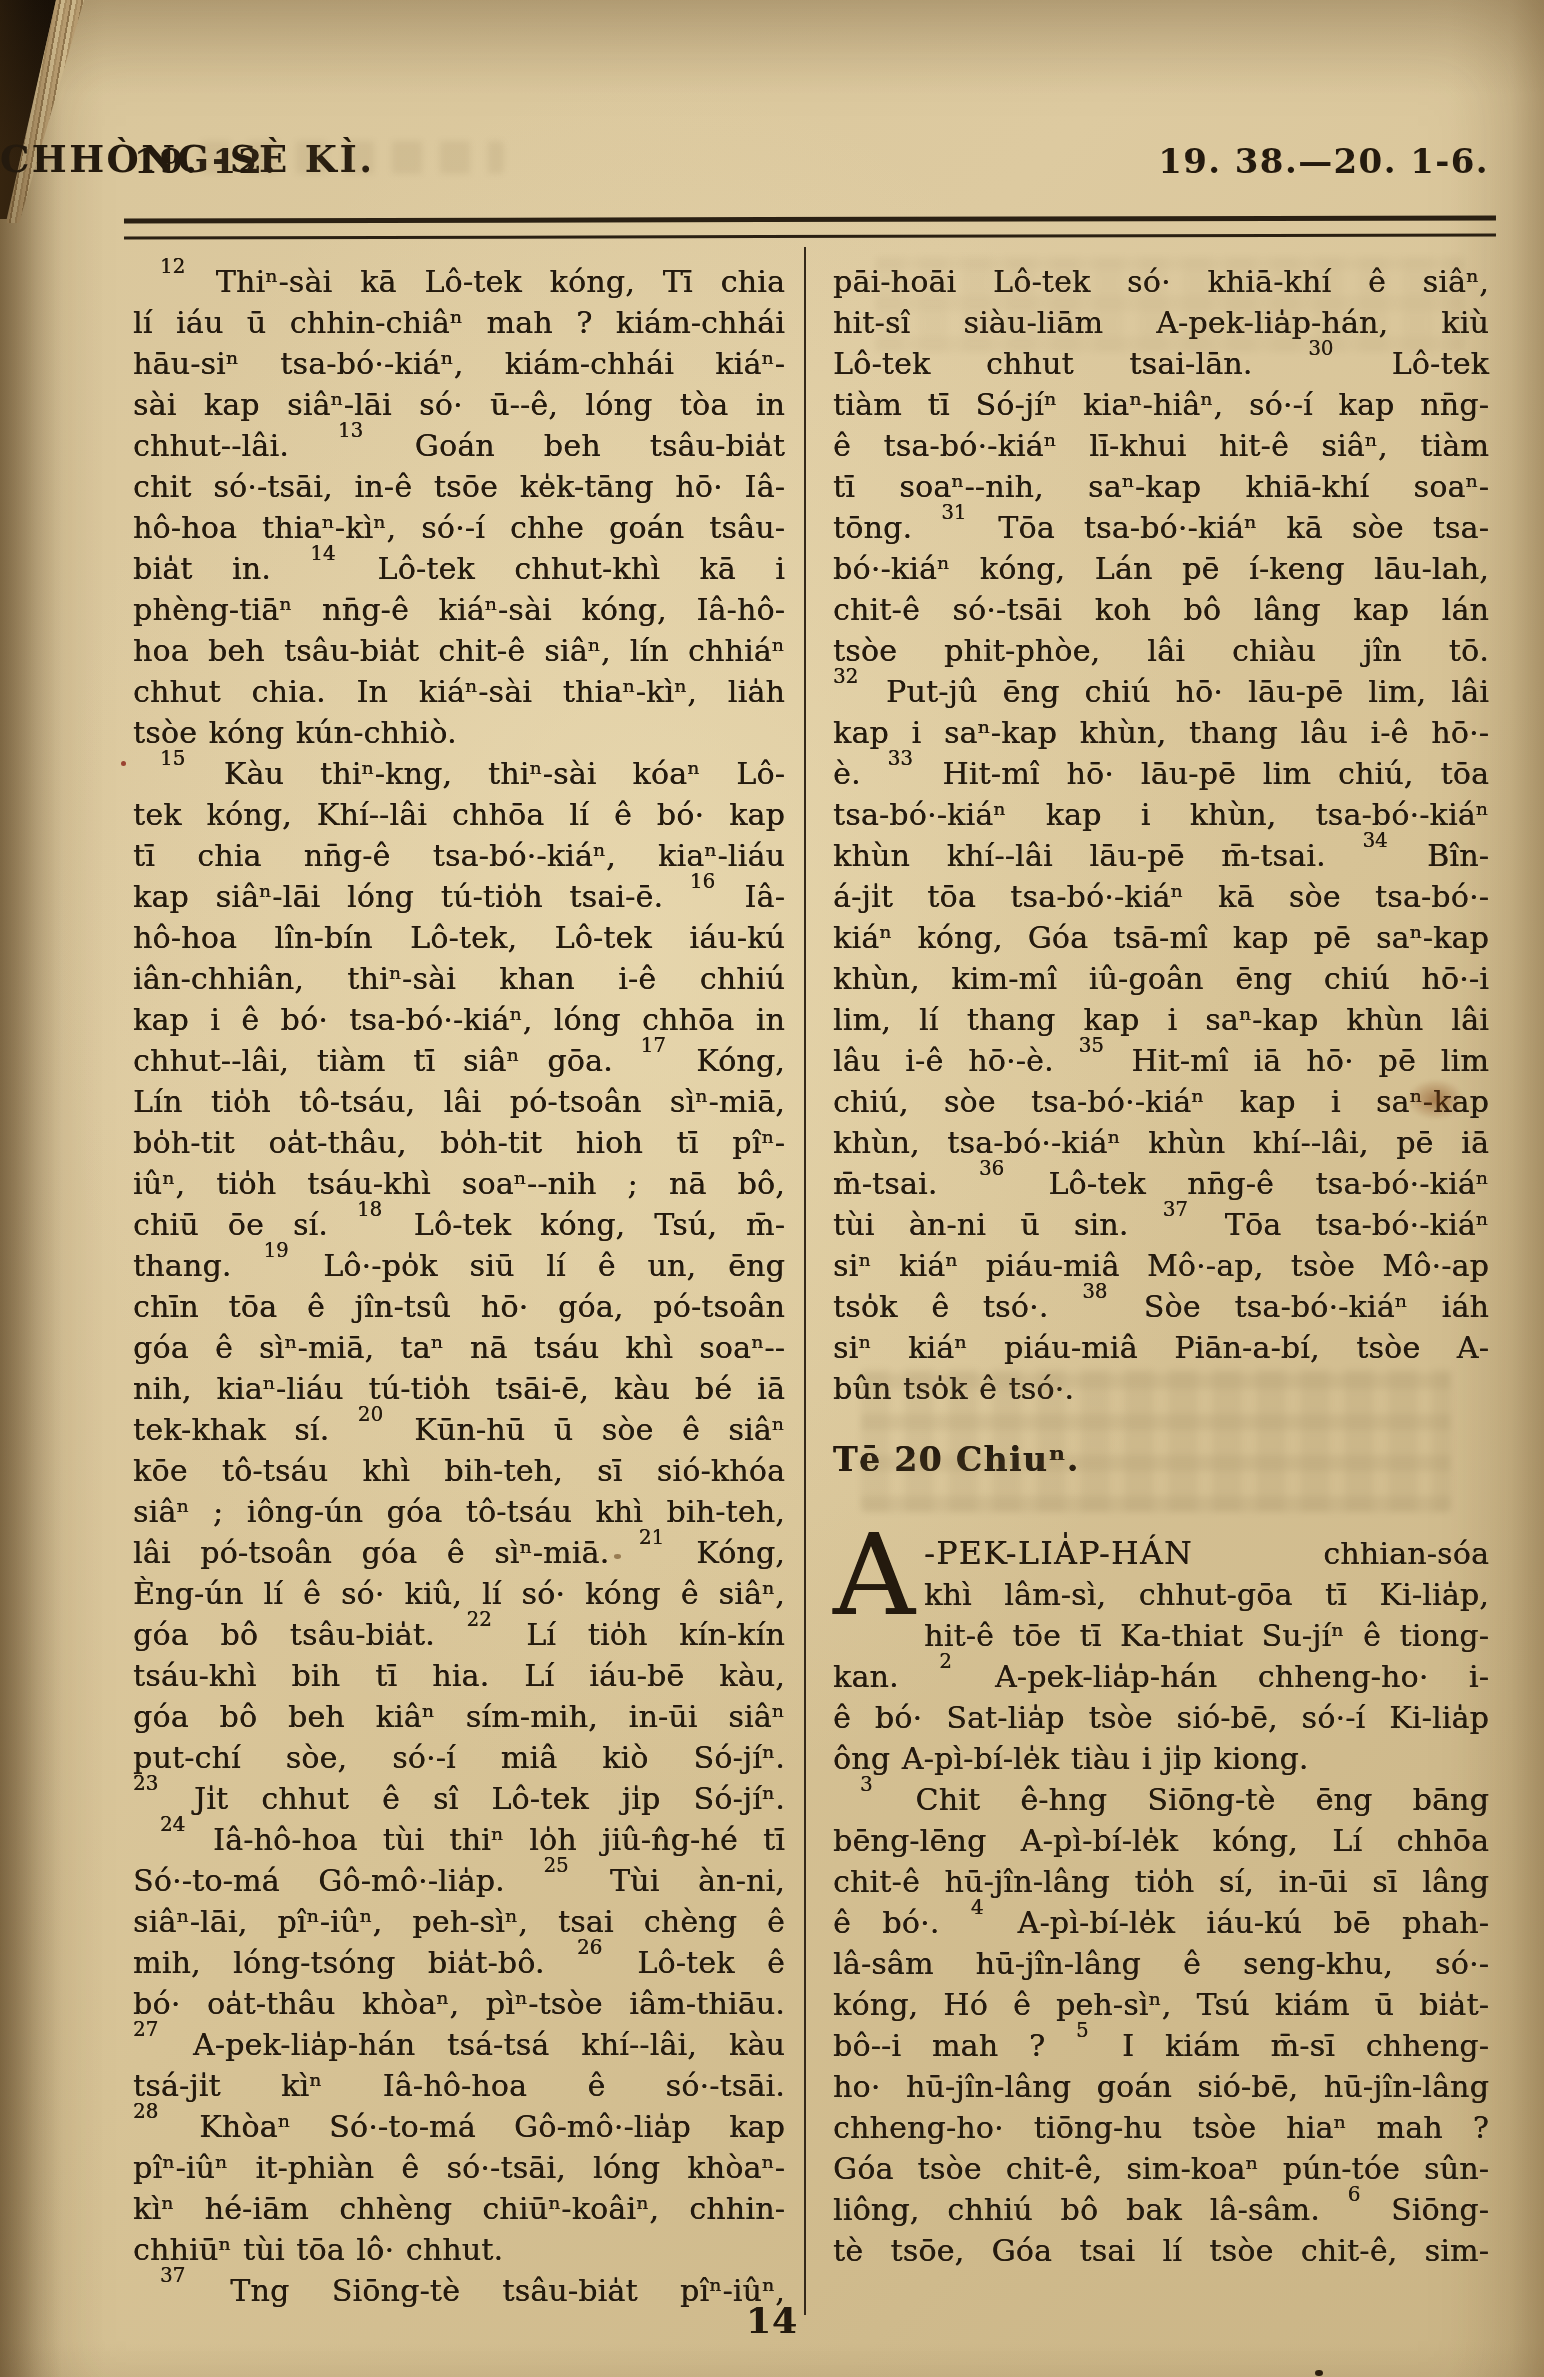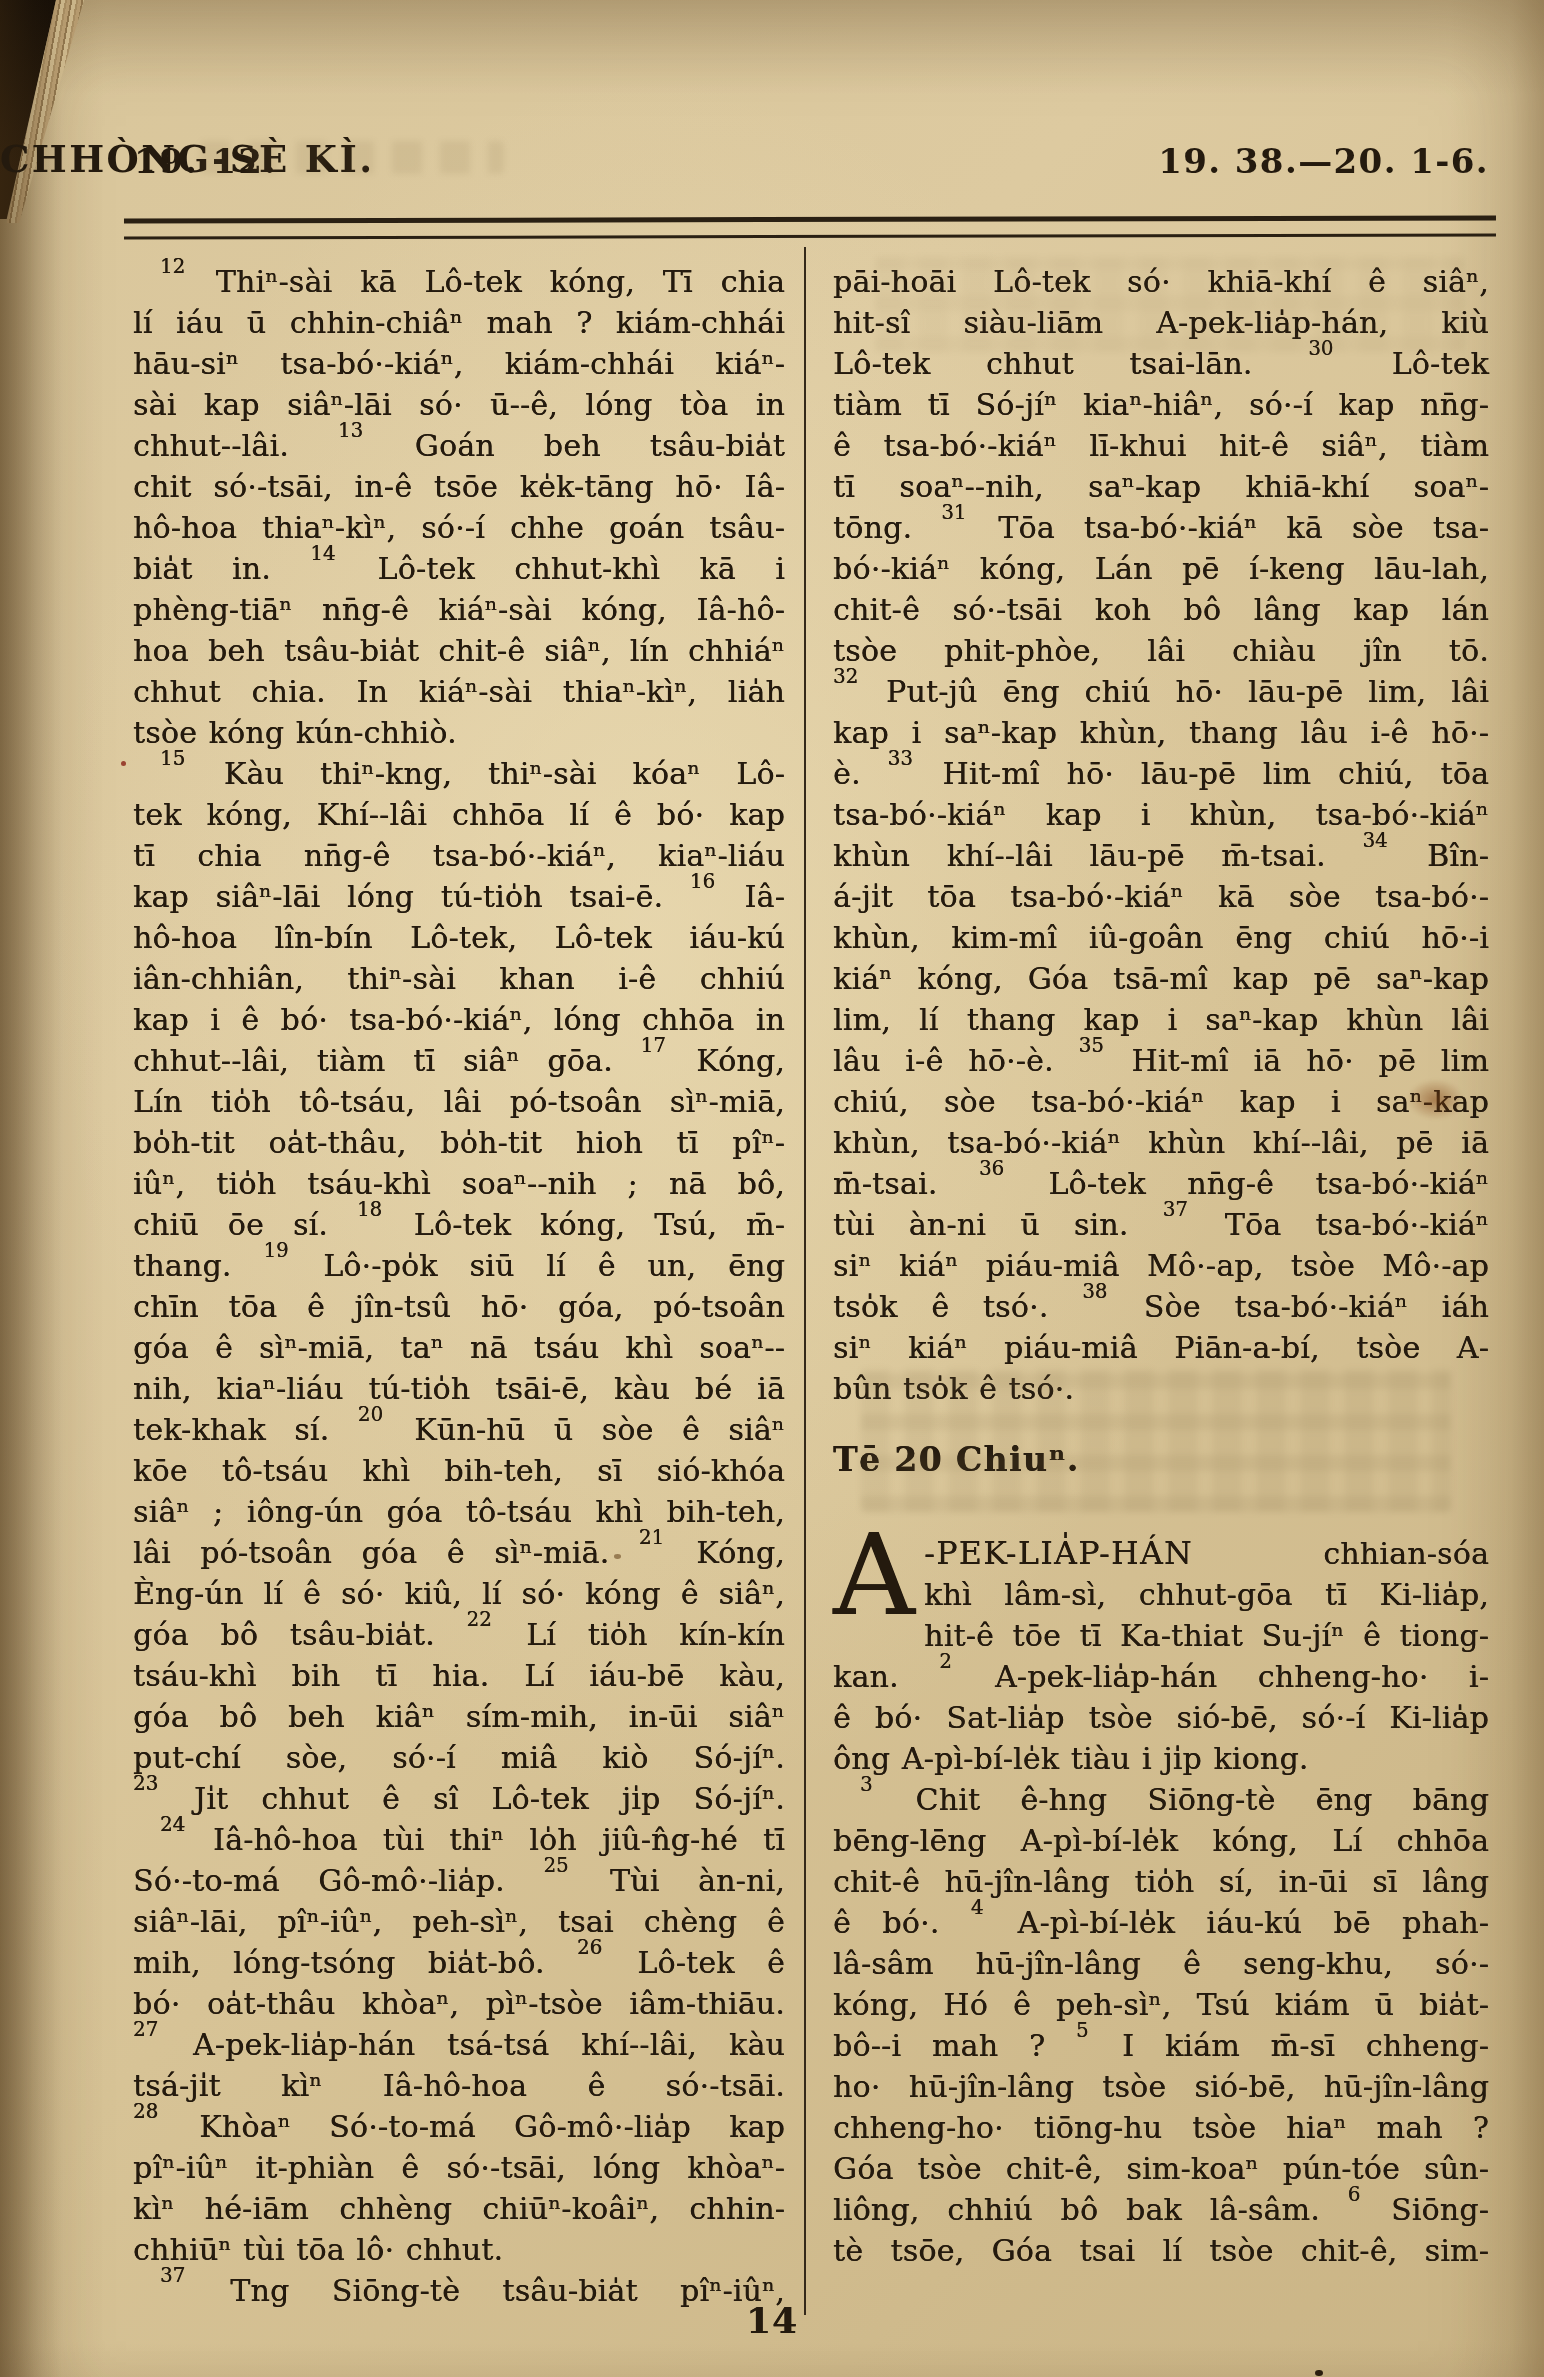--- a/index.html
+++ b/index.html
@@ -160,22 +160,22 @@
         <div class="line">tōng. <sup class="verse">31</sup> Tōa tsa-bó·-kiáⁿ kā sòe tsa-</div>
         <div class="line">bó·-kiáⁿ kóng, Lán pē í-keng lāu-lah,</div>
         <div class="line">chit-ê só·-tsāi koh bô lâng kap lán</div>
         <div class="line">tsòe phit-phòe, lâi chiàu jîn tō.</div>
         <div class="line"><sup class="verse">32</sup> Put-jû ēng chiú hō· lāu-pē lim, lâi</div>
         <div class="line">kap i saⁿ-kap khùn, thang lâu i-ê hō·-</div>
         <div class="line">è. <sup class="verse">33</sup> Hit-mî hō· lāu-pē lim chiú, tōa</div>
         <div class="line">tsa-bó·-kiáⁿ kap i khùn, tsa-bó·-kiáⁿ</div>
         <div class="line">khùn khí--lâi lāu-pē m̄-tsai. <sup class="verse">34</sup> Bîn-</div>
         <div class="line">á-ji̍t tōa tsa-bó·-kiáⁿ kā sòe tsa-bó·-</div>
+        <div class="line">kiáⁿ kóng, Góa tsā-mî kap pē saⁿ-kap</div>
         <div class="line">khùn, kim-mî iû-goân ēng chiú hō·-i</div>
-        <div class="line">kiáⁿ kóng, Góa tsā-mî kap pē saⁿ-kap</div>
         <div class="line">lim, lí thang kap i saⁿ-kap khùn lâi</div>
         <div class="line">lâu i-ê hō·-è. <sup class="verse">35</sup> Hit-mî iā hō· pē lim</div>
         <div class="line">chiú, sòe tsa-bó·-kiáⁿ kap i saⁿ-kap</div>
         <div class="line">khùn, tsa-bó·-kiáⁿ khùn khí--lâi, pē iā</div>
         <div class="line">m̄-tsai. <sup class="verse">36</sup> Lô-tek nn̄g-ê tsa-bó·-kiáⁿ</div>
         <div class="line">tùi àn-ni ū sin. <sup class="verse">37</sup> Tōa tsa-bó·-kiáⁿ</div>
         <div class="line">siⁿ kiáⁿ piáu-miâ Mô·-ap, tsòe Mô·-ap</div>
         <div class="line">tso̍k ê tsó·. <sup class="verse">38</sup> Sòe tsa-bó·-kiáⁿ iáh</div>
         <div class="line">siⁿ kiáⁿ piáu-miâ Piān-a-bí, tsòe A-</div>
         <div class="line end">bûn tso̍k ê tsó·.</div>
@@ -190,21 +190,21 @@
           <div class="line">kan. <sup class="verse">2</sup> A-pek-lia̍p-hán chheng-ho· i-</div>
           <div class="line">ê bó· Sat-lia̍p tsòe sió-bē, só·-í Ki-lia̍p</div>
           <div class="line end">ông A-pì-bí-le̍k tiàu i ji̍p kiong.</div>
           <div class="line indent"><sup class="verse">3</sup> Chit ê-hng Siōng-tè ēng bāng</div>
           <div class="line">bēng-lēng A-pì-bí-le̍k kóng, Lí chhōa</div>
           <div class="line">chit-ê hū-jîn-lâng tio̍h sí, in-ūi sī lâng</div>
           <div class="line">ê bó·. <sup class="verse">4</sup> A-pì-bí-le̍k iáu-kú bē phah-</div>
           <div class="line">lâ-sâm hū-jîn-lâng ê seng-khu, só·-</div>
           <div class="line">kóng, Hó ê peh-sìⁿ, Tsú kiám ū bia̍t-</div>
           <div class="line">bô--i mah ? <sup class="verse">5</sup> I kiám m̄-sī chheng-</div>
-          <div class="line">ho· hū-jîn-lâng tsòe sió-bē, hū-jîn-lâng</div>
+          <div class="line">ho· hū-jîn-lâng goán sió-bē, hū-jîn-lâng</div>
           <div class="line">chheng-ho· tiōng-hu tsòe hiaⁿ mah ?</div>
           <div class="line">Góa tsòe chit-ê, sim-koaⁿ pún-tóe sûn-</div>
           <div class="line">liông, chhiú bô bak lâ-sâm. <sup class="verse">6</sup> Siōng-</div>
           <div class="line">tè tsōe, Góa tsai lí tsòe chit-ê, sim-</div>
         </div>
     </div>
   </div>
 
   <div class="pageno">14</div>
 

